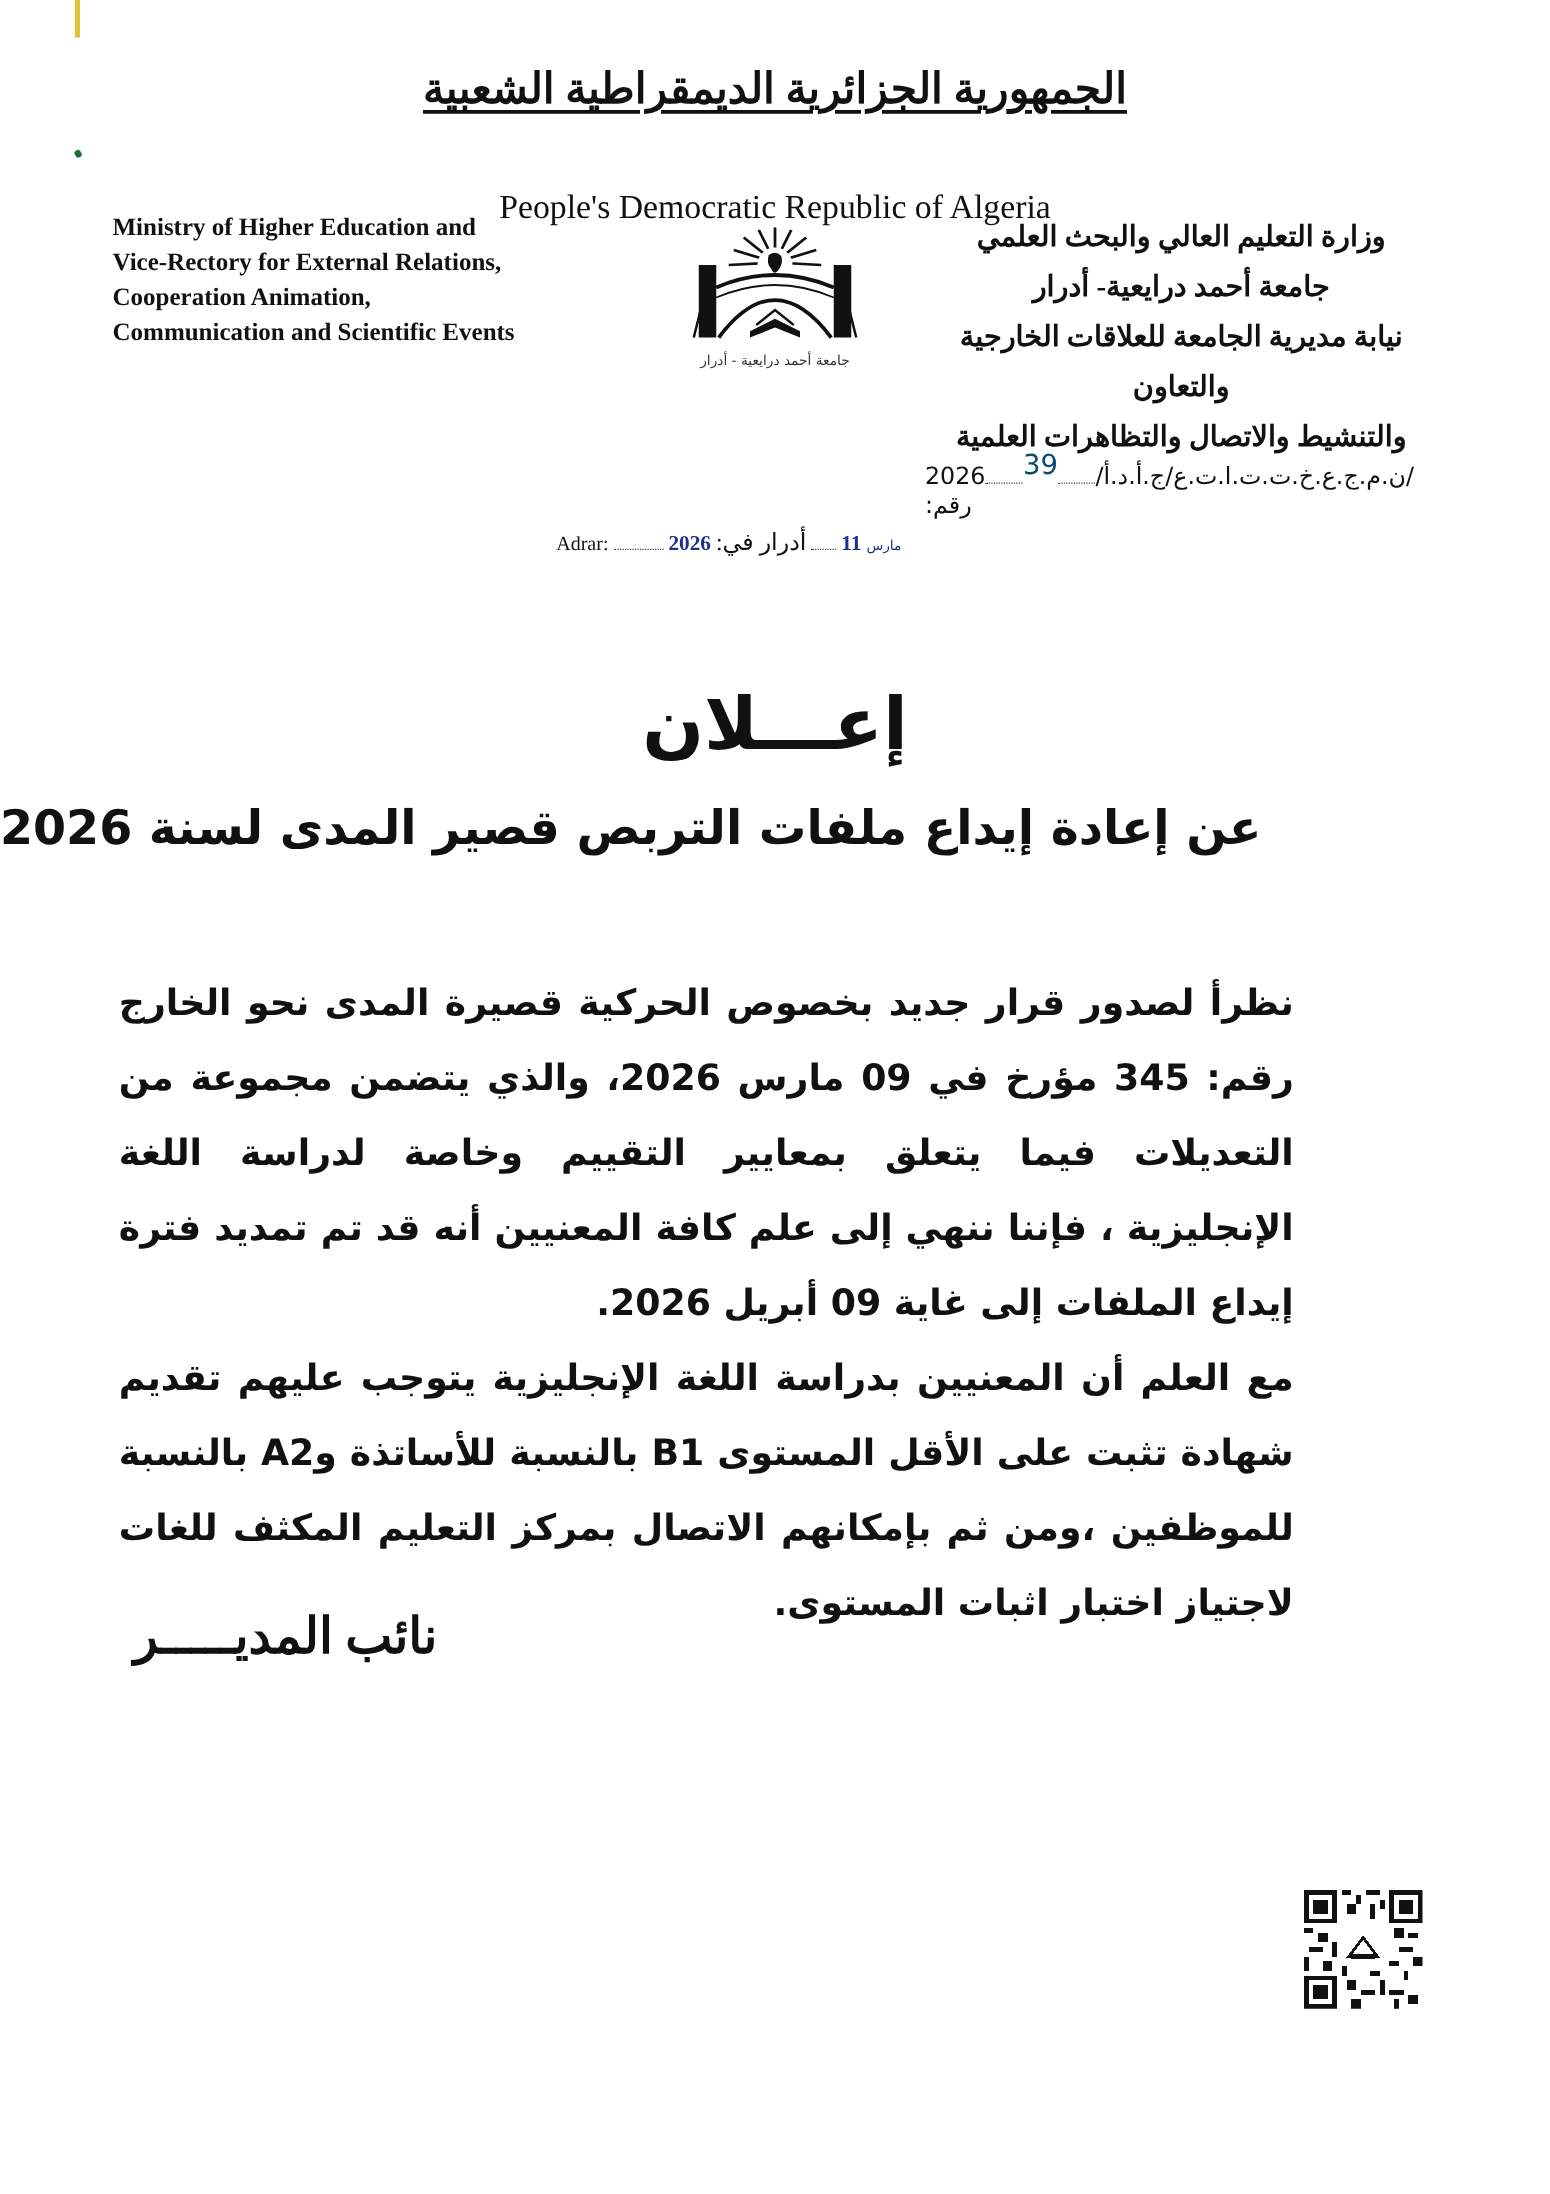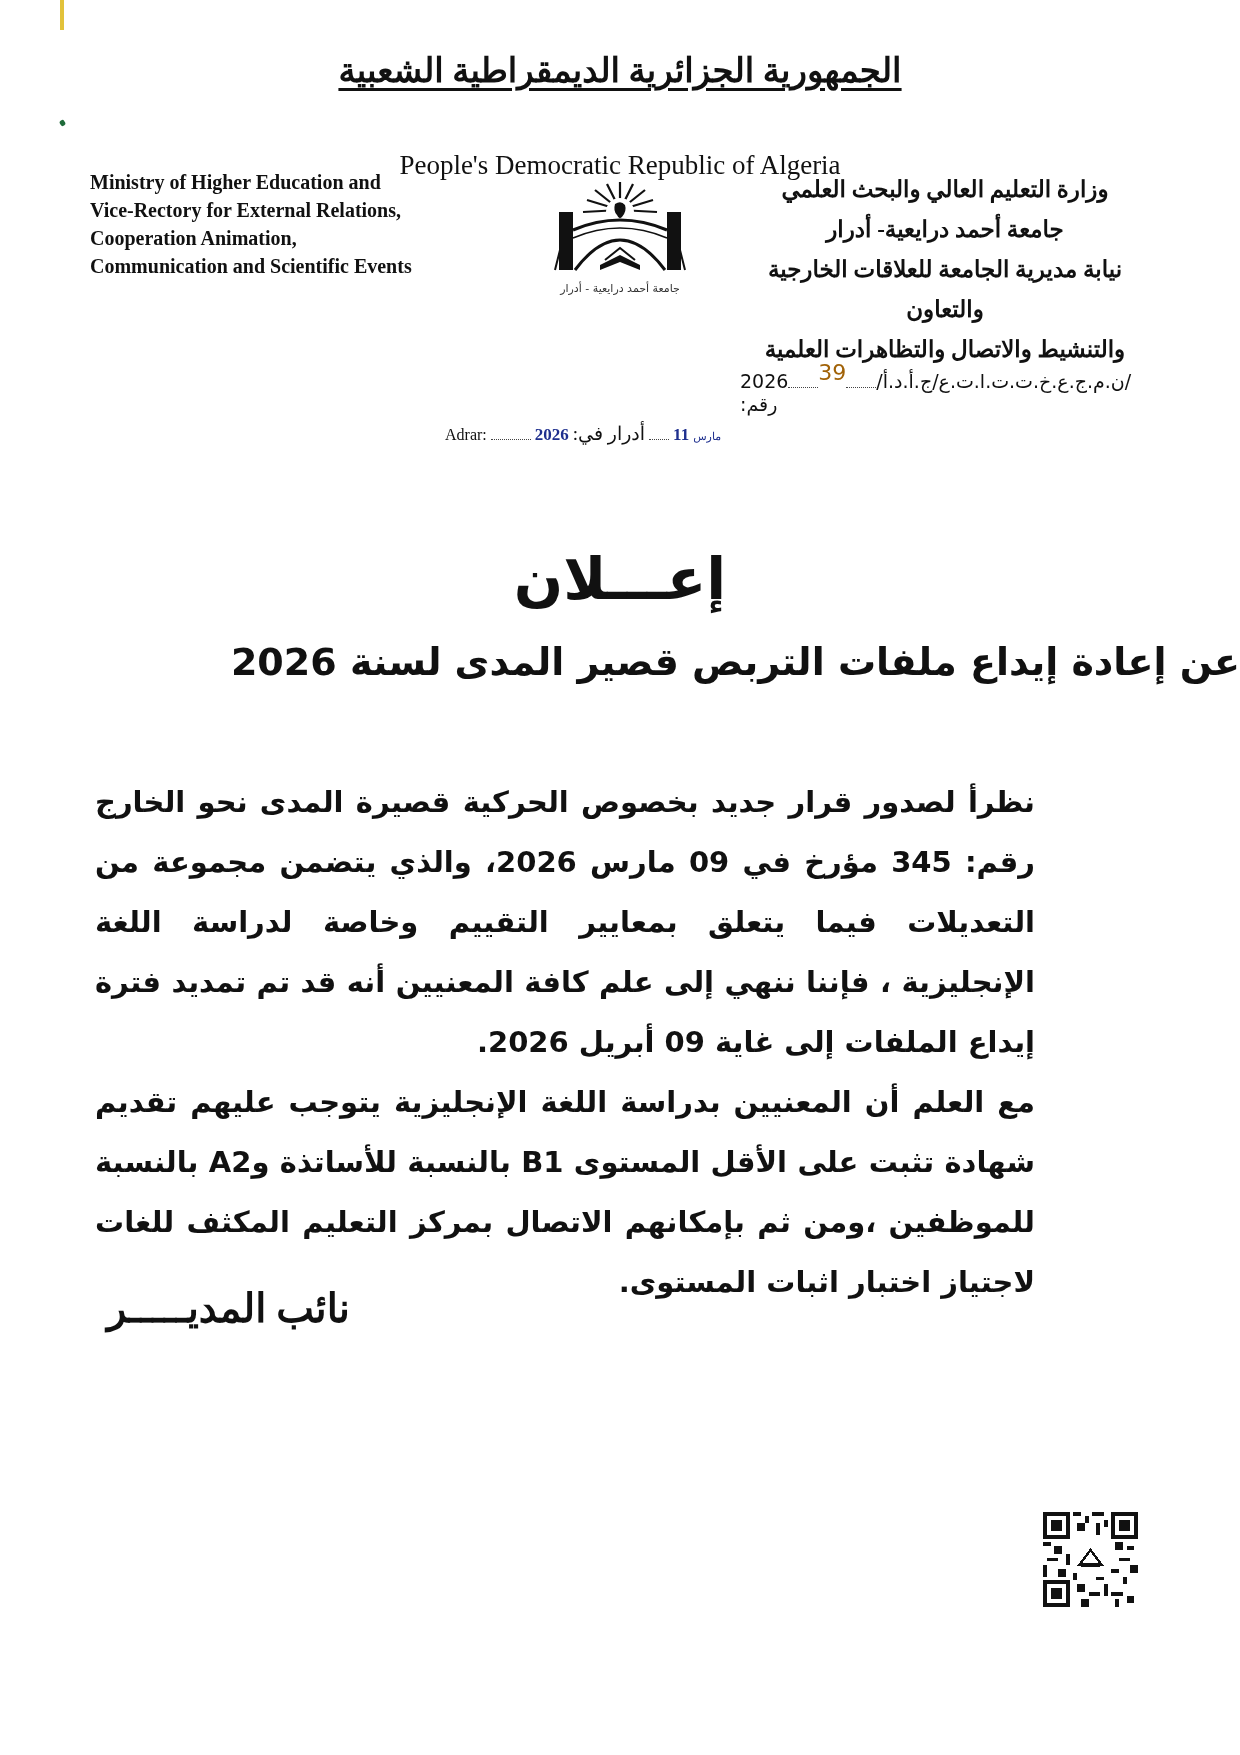--- a/index.html
+++ b/index.html
@@ -14,28 +14,28 @@
 
   .title-ar { left:0; width:1240px; top:50px; text-align:center; font-size:34px; font-weight:bold; text-decoration:underline; text-underline-offset:6px; }
   .title-en { left:0; width:1240px; top:104px; text-align:center; font-size:27px;margin-top:46px; }
 
   .en-block { left:90px; top:168px; width:400px; font-size:20px; font-weight:bold; line-height:28px; }
   .ar-block { left:735px; top:170px; width:420px; text-align:center; font-size:23px; font-weight:bold; line-height:40px; }
 
   .logo { left:545px; top:170px; width:150px; height:130px; }
 
   .ref-line { left:740px; top:368px; width:410px; font-size:19px; text-align:left; direction:ltr; }
-  .ref-num { color:#a16207; font-family:"DejaVu Sans", sans-serif; font-size:22px; position:relative; top:-8px; }
+  .ref-num { color:#0c4a6e; font-family:"DejaVu Sans", sans-serif; font-size:22px; position:relative; top:-8px; }
 
   .date-line { left:445px; top:422px; width:320px; font-size:16px; direction:ltr; white-space:nowrap; }
   .date-hand { color:#1e2f8e; font-weight:bold; font-size:17px; }
   .dots { border-bottom:1px dotted #444; display:inline-block; }
 
   .announce { left:0; width:1240px; top:545px; text-align:center; font-size:58px; font-weight:bold; letter-spacing:0; }
-  .subtitle { left:0; width:1240px; top:640px; text-align:right; font-size:38px; font-weight:bold; }
+  .subtitle { left:0; width:1240px; top:640px; text-align:left; font-size:38px; font-weight:bold; }
 
   .body-text { left:95px; width:1010px; top:772px; font-size:29px; font-weight:bold; line-height:60px; text-align:justify; text-align-last:right; }
   .body-text p { margin:0; }
   .body-text .indent { padding-right:70px; }
 
   .signature { left:90px; top:1285px; width:260px; font-size:40px; font-weight:bold; text-align:right; }
 
   .qr { left:1043px; top:1512px; width:95px; height:95px; }
 </style>
 </head>

